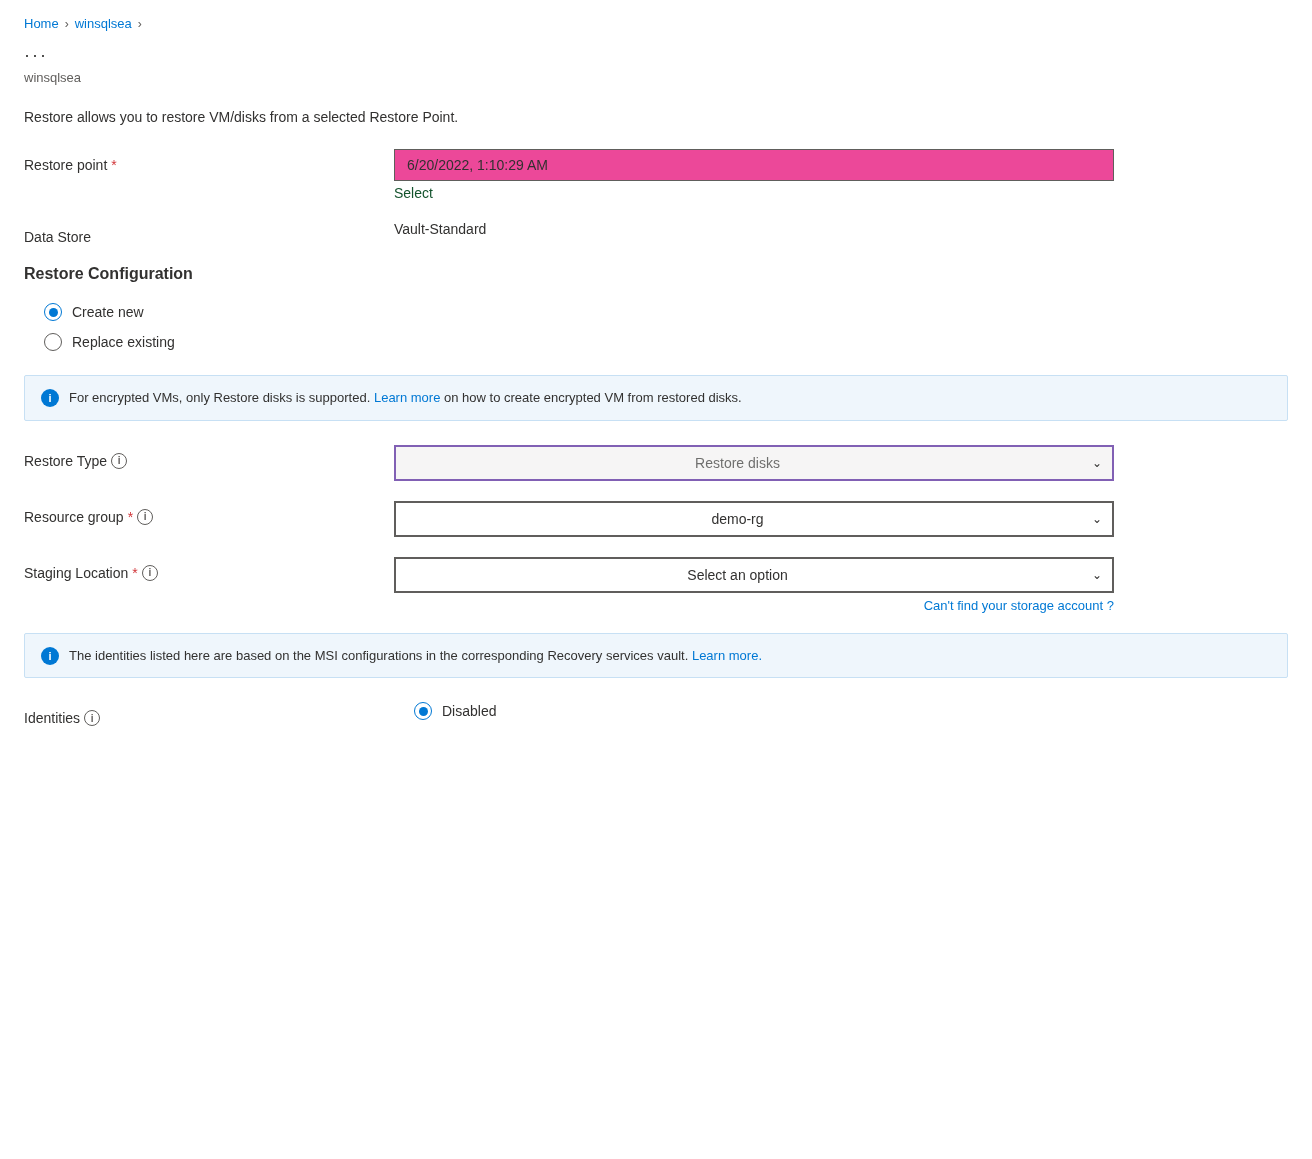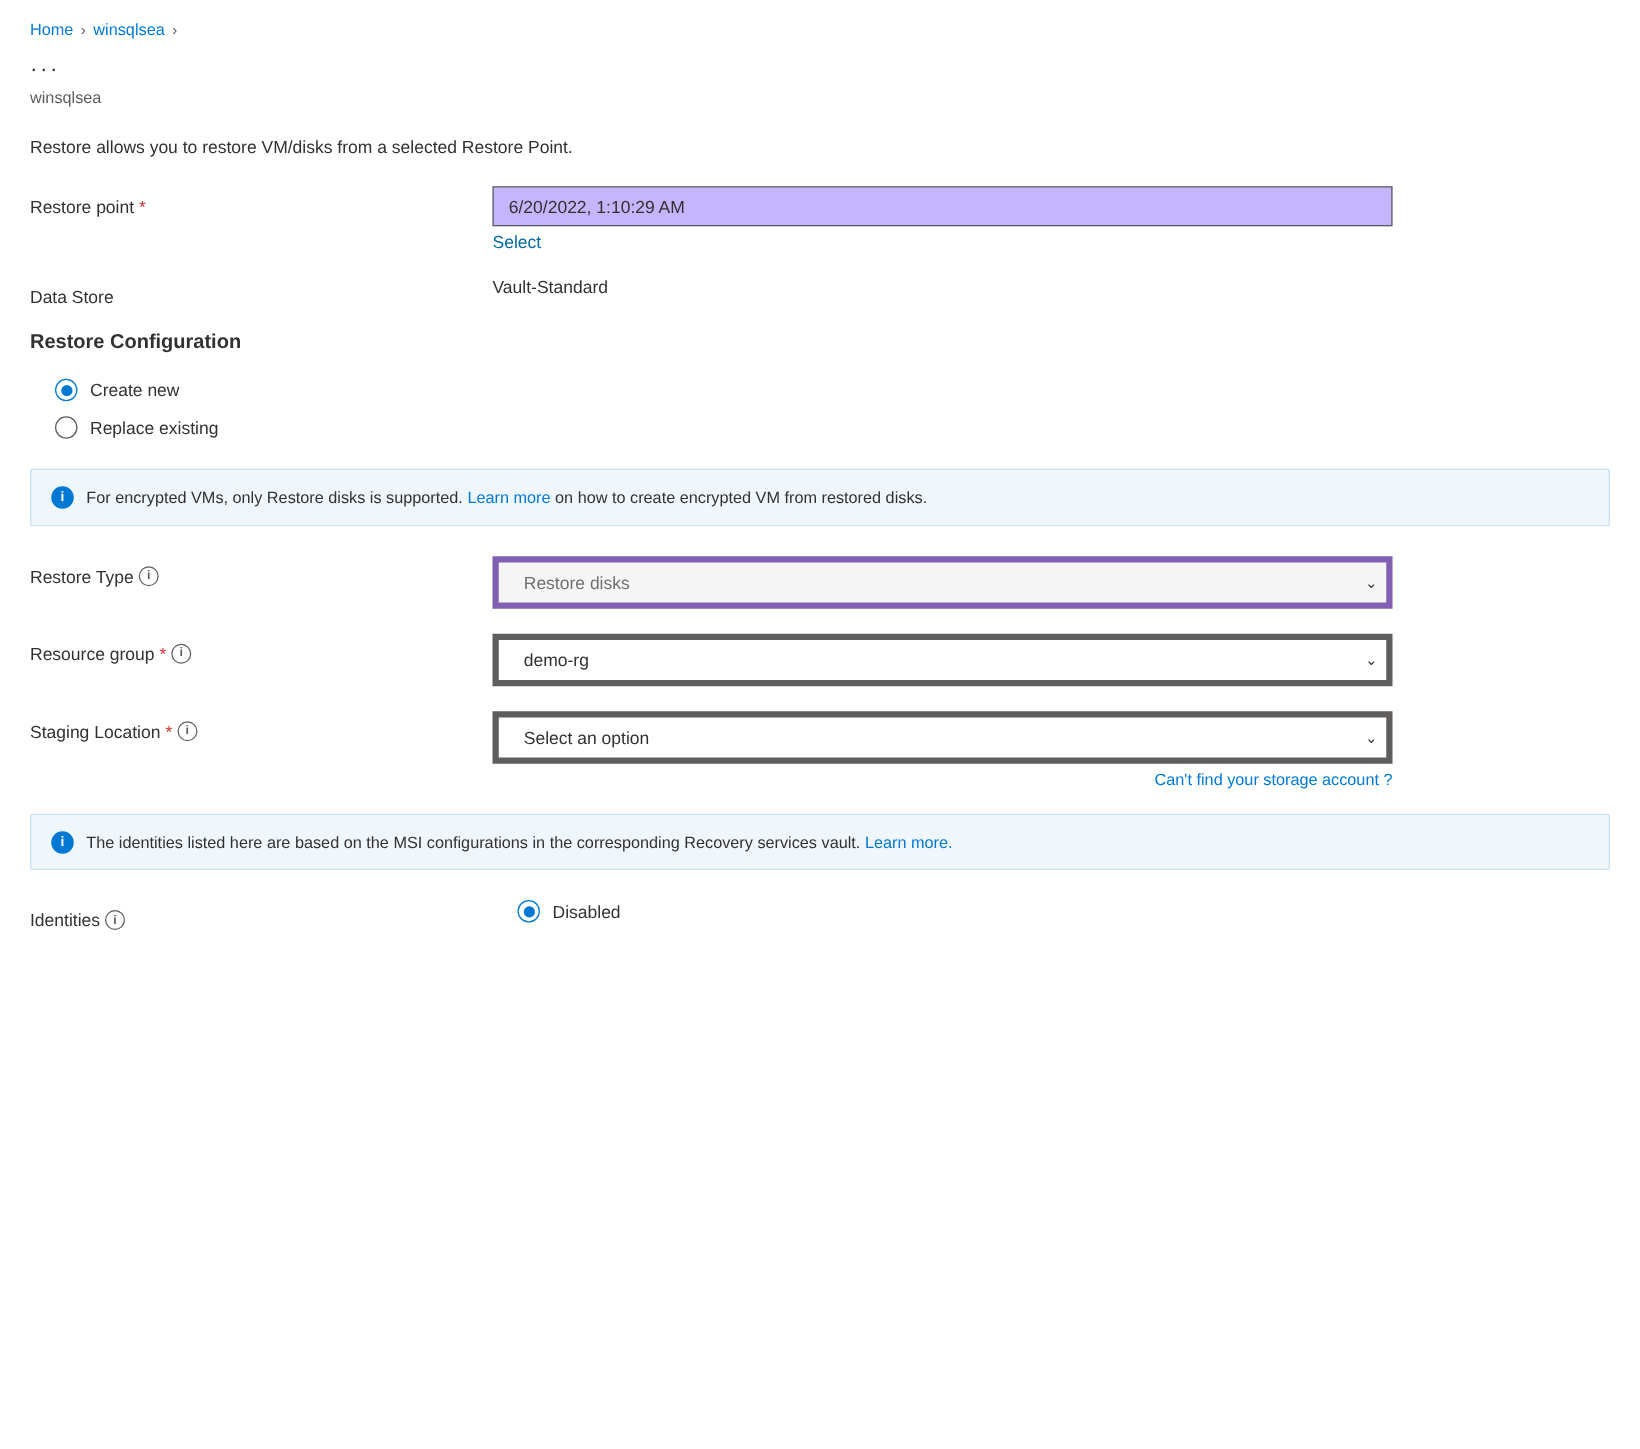--- a/index.html
+++ b/index.html
@@ -83,25 +83,25 @@
     .form-control-area {
       flex: 1;
       max-width: 720px;
     }
     .text-input {
       width: 100%;
       border: 1px solid #605e5c;
       padding: 7px 12px;
       font-size: 14px;
       color: #323130;
-      background: #c4b5fd;
+      background: #ec4899;
       outline: none;
     }
     .link-text {
-      color: #0369a1;
+      color: #14532d;
       cursor: pointer;
       font-size: 14px;
       text-decoration: none;
       display: inline-block;
       margin-top: 4px;
     }
     .static-value {
       font-size: 14px;
       color: #323130;
       padding-top: 8px;
@@ -201,28 +201,29 @@
       align-items: center;
       justify-content: space-between;
       position: relative;
     }
     .select-wrapper {
       position: relative;
       width: 100%;
     }
     .select-wrapper select {
       width: 100%;
-      border: 5px solid #4c1d95;
-      padding: 8px 36px 8px 20px;
+      border: 2px solid #4c1d95;
+      padding: 8px 36px 8px 3px;
       font-size: 14px;
       color: #323130;
       background: #f3f2f1;
       appearance: none;
       outline: none;
       cursor: pointer;
+      text-align: center;
     }
     .select-wrapper select.white-bg {
       background: #ffffff;
       border-color: #605e5c;
     }
     .select-chevron {
       position: absolute;
       right: 12px;
       top: 50%;
       transform: translateY(-50%);

